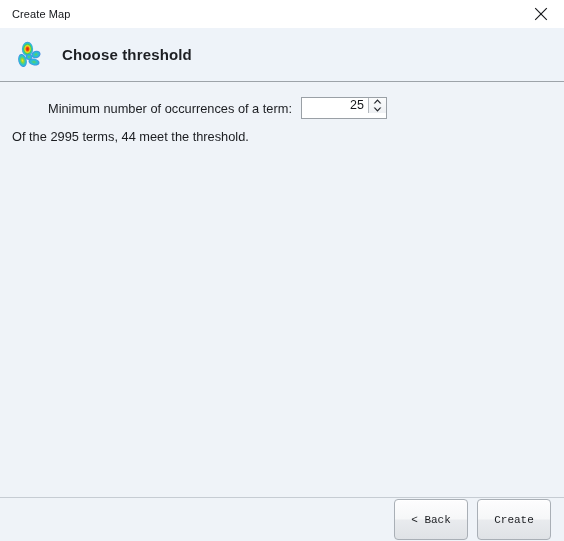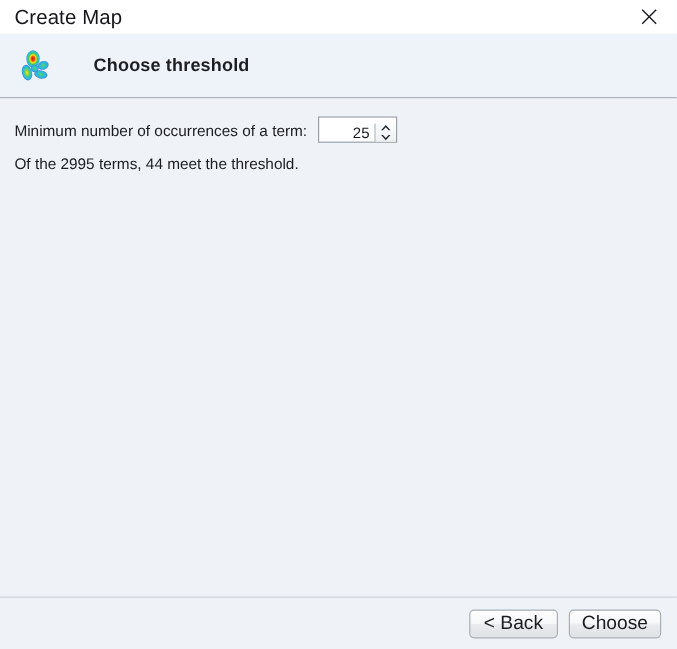--- a/index.html
+++ b/index.html
@@ -30,21 +30,21 @@
     position: relative;
     height: 28px;
     min-height: 28px;
     background: #ffffff;
     display: flex;
     align-items: center;
     padding: 0 0 0 12px;
     box-sizing: border-box;
   }
   .titlebar-text {
-    font-size: 17px;
+    font-size: 11px;
     color: #14161a;
     letter-spacing: 0.1px;
     line-height: 1;
   }
   .close-btn {
     position: absolute;
     right: 0;
     top: 0;
     width: 46px;
     height: 28px;
@@ -66,54 +66,55 @@
     padding-left: 12px;
     box-sizing: border-box;
   }
   .header-icon {
     width: 34px;
     height: 34px;
     flex: 0 0 34px;
     display: block;
   }
   .header-title {
-    margin-left: 32px;
+    margin-left: 16px;
     font-size: 15px;
     font-weight: bold;
     color: #1d1f23;
     letter-spacing: 0.15px;
   }
 
   
   .body {
     flex: 1 1 auto;
     background: #eff3f8;
     padding: 14px 12px 0 12px;
     box-sizing: border-box;
     position: relative;
   }
 
   .field-row {
     display: flex;
     align-items: center;
     height: 24px;
+    margin-left: 36px;
   }
   .field-label {
     font-size: 12.8px;
     color: #1b1d21;
     white-space: nowrap;
   }
 
   
   .spinner {
     margin-left: 9px;
     display: flex;
-    align-items: flex-end;
+    align-items: flex-start;
     height: 22px;
-    width: 66px;
+    width: 86px;
     border: 1px solid #9aa0a6;
     background: #ffffff;
     box-sizing: border-box;
   }
   .spinner-input {
     flex: 1 1 auto;
     border: none;
     outline: none;
     background: transparent;
     text-align: right;
@@ -155,28 +156,28 @@
     border-top: 1px solid #c6ccd3;
     background: #eff3f8;
     display: flex;
     align-items: center;
     justify-content: flex-end;
     padding-right: 13px;
     box-sizing: border-box;
     gap: 9px;
   }
   .btn {
-    height: 24px;
+    height: 41px;
     min-width: 74px;
     padding: 0 10px;
     border: 1px solid #a9afb6;
     border-radius: 4px;
     background: linear-gradient(to bottom, #fdfdfe 0%, #f6f7f8 48%, #e9ebee 52%, #dfe2e6 100%);
-    font-family: Liberation Sans, sans-serif;
-    font-size: 16px;
+    font-family: Liberation Mono, monospace;
+    font-size: 11px;
     color: #1a1c20;
     cursor: default;
     box-sizing: border-box;
     display: flex;
     align-items: center;
     justify-content: center;
     box-shadow: 0 1px 0 rgba(255,255,255,0.85) inset;
   }
   .btn.focused {
     border-color: #7c838b;
@@ -261,16 +262,16 @@
           </span>
         </div>
       </div>
     </div>
 
     <div class="info-text">Of the 2995 terms, 44 meet the threshold.</div>
   </div>
 
   <div class="footer">
     <div class="btn">&lt; Back</div>
-    <div class="btn">Choose</div>
+    <div class="btn">Create</div>
   </div>
 
 </div>
 
 </body></html>

